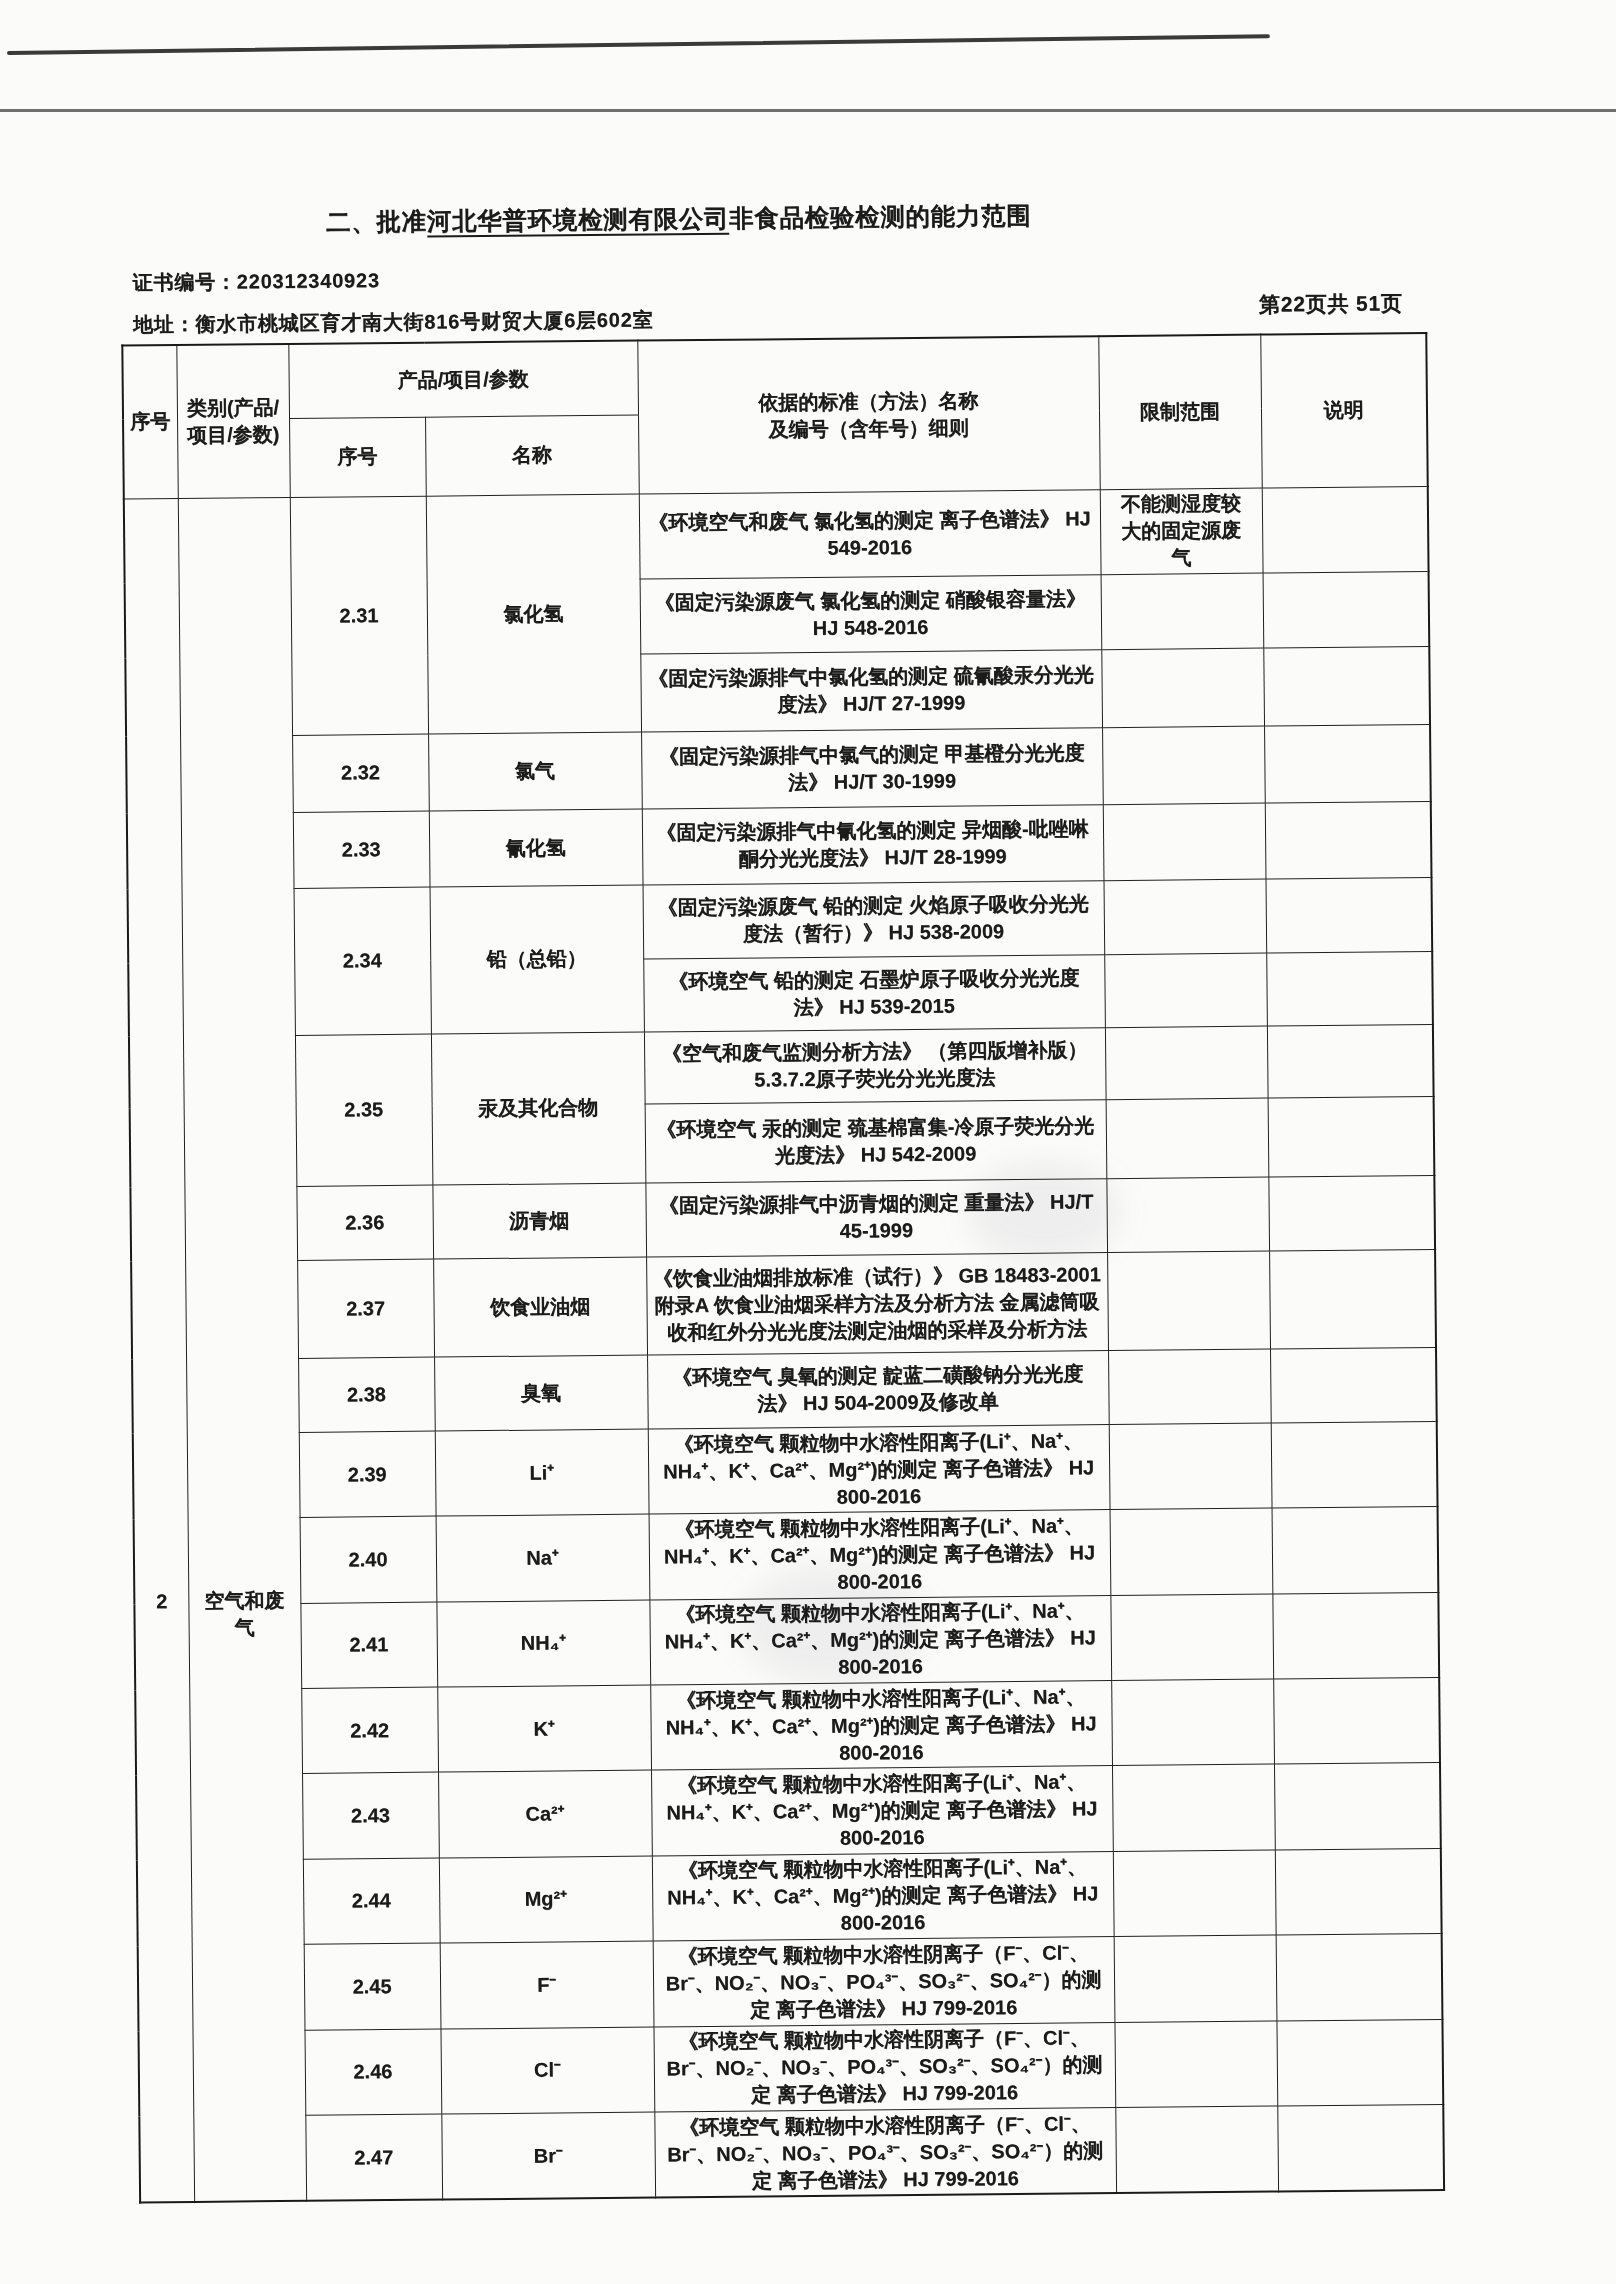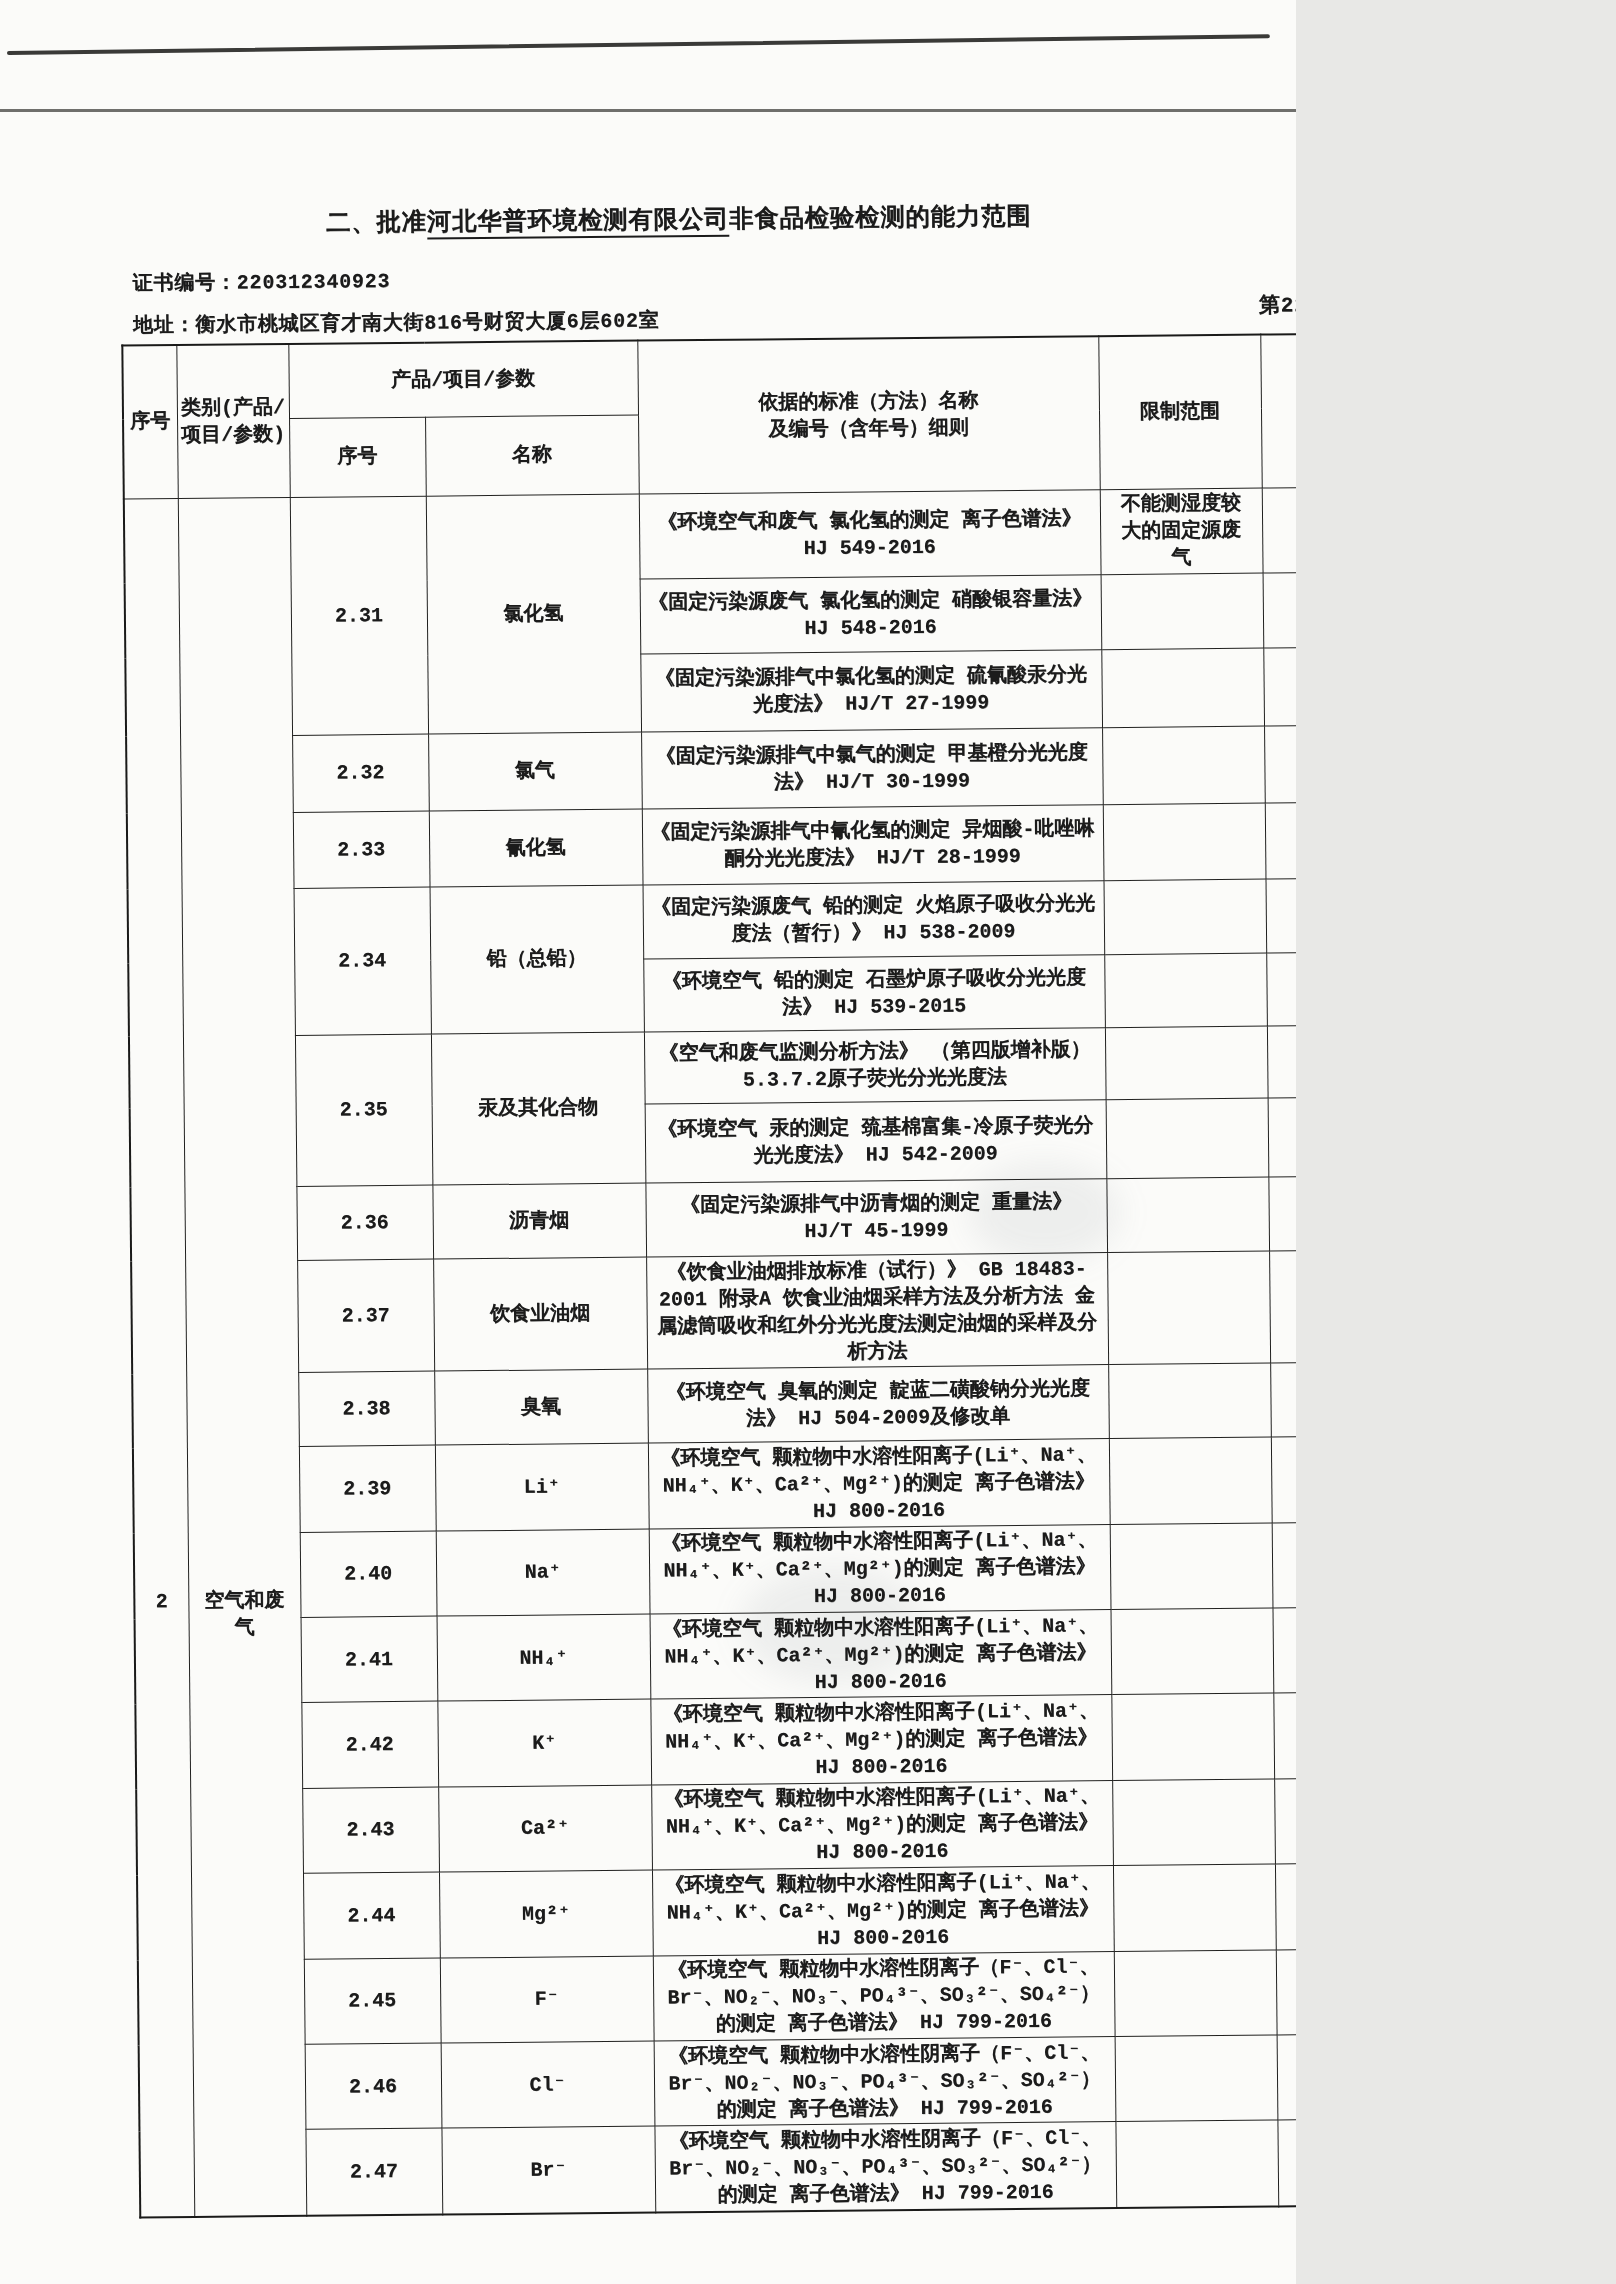--- a/index.html
+++ b/index.html
@@ -1,17 +1,17 @@
 <!DOCTYPE html>
 <html style="font-size:13.5px"><head>
 <meta charset="utf-8">
 <style>
   html,body{margin:0;padding:0;background:#e8e8e6;}
-  #page{position:relative;width:1296px;height:2284px;background:#fbfbf9;overflow:hidden;
-        font-family:Liberation Mono, monospace;color:#1b1b1b;}
+  #page{position:relative;width:1616px;height:2284px;background:#fbfbf9;overflow:hidden;
+        font-family:Liberation Sans, sans-serif;color:#1b1b1b;}
   
   .scanline1{position:absolute;left:6.7px;top:51px;width:1263px;height:4.2px;background:#3a3a38;
              transform:rotate(-0.76deg);transform-origin:left center;border-radius:2.5px;}
   .scanline2{position:absolute;left:0;top:109px;width:1616px;height:2.5px;background:#565654;opacity:.85;}
   .smudge{position:absolute;border-radius:50%;filter:blur(15px);background:rgba(120,130,140,.10);}
   #rot{position:absolute;left:0;top:0;width:1616px;height:2284px;transform:rotate(-0.55deg);}
   .ink{text-shadow:0.3px 0.3px 0.6px rgba(25,25,25,.55);}
   #title{position:absolute;left:335px;top:202px;font-size:24.4px;font-weight:700;letter-spacing:0.8px;white-space:nowrap;}
   #title .uline{border-bottom:2.5px solid #1b1b1b;padding-bottom:0.8px;}
   #cert{position:absolute;left:141px;top:263px;font-size:20px;font-weight:700;letter-spacing:0.8px;}

